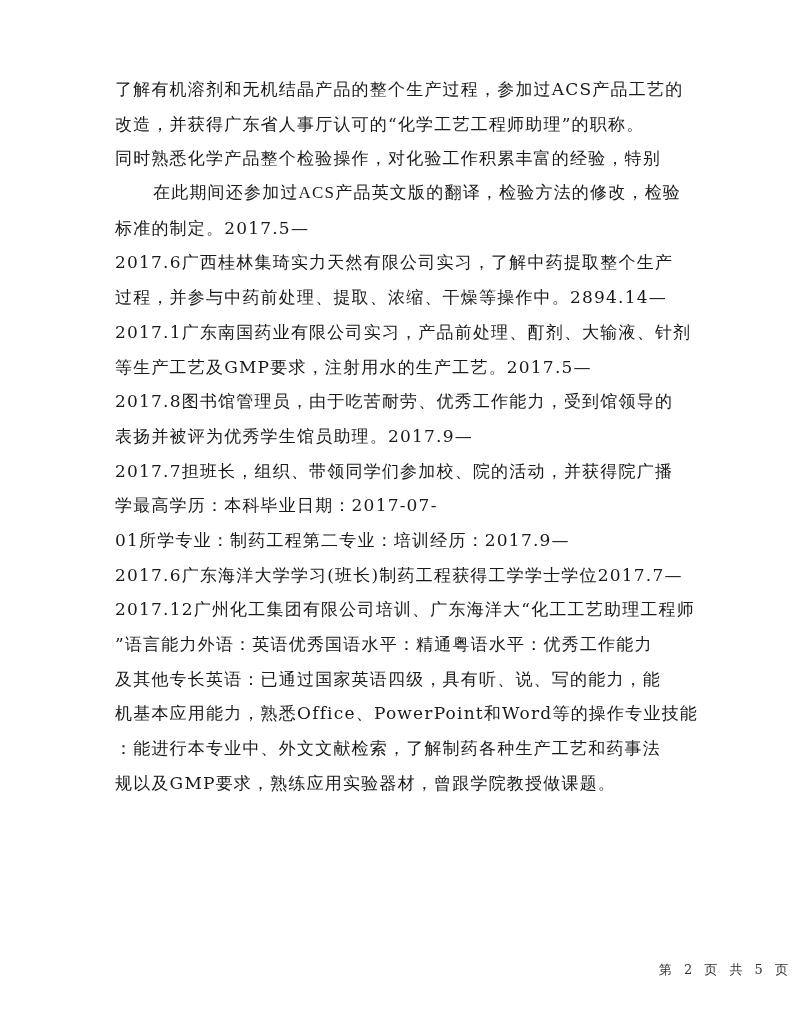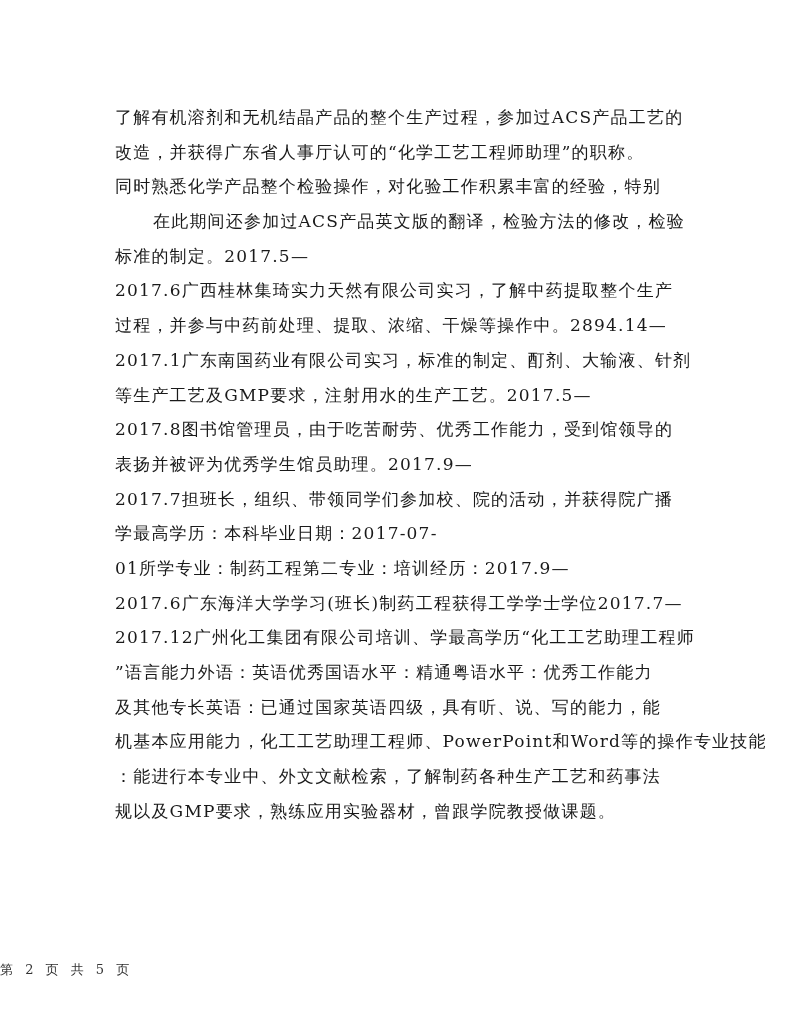--- a/index.html
+++ b/index.html
@@ -19,66 +19,67 @@
       position: absolute;
       left: 0;
       top: 0;
       width: 792px;
       height: 1025px;
       background: #ffffff;
     }
     .body-text {
       position: absolute;
       left: 115px;
-      top: 100px;
+      top: 72px;
       width: 565px;
     }
     .line {
       height: 34.7px;
       line-height: 34.7px;
       font-size: 17px;
       white-space: nowrap;
       letter-spacing: 1.2px;
     }
     .line.indent {
       padding-left: 38px;
+      font-family: Liberation Serif, serif;
     }
     .footer {
       position: absolute;
       left: 0;
       width: 792px;
       top: 961px;
-      text-align: left;
+      text-align: right;
       font-size: 13px;
       letter-spacing: 4px;
       color: #333333;
     }
   </style>
 </head>
 <body>
 
 <div class="page">
   <div class="body-text">
     <div class="line">了解有机溶剂和无机结晶产品的整个生产过程，参加过ACS产品工艺的</div>
     <div class="line">改造，并获得广东省人事厅认可的“化学工艺工程师助理”的职称。</div>
     <div class="line">同时熟悉化学产品整个检验操作，对化验工作积累丰富的经验，特别</div>
     <div class="line indent">在此期间还参加过ACS产品英文版的翻译，检验方法的修改，检验</div>
     <div class="line">标准的制定。2017.5—</div>
     <div class="line">2017.6广西桂林集琦实力天然有限公司实习，了解中药提取整个生产</div>
     <div class="line">过程，并参与中药前处理、提取、浓缩、干燥等操作中。2894.14—</div>
-    <div class="line">2017.1广东南国药业有限公司实习，标准的制定、酊剂、大输液、针剂</div>
+    <div class="line">2017.1广东南国药业有限公司实习，产品前处理、酊剂、大输液、针剂</div>
     <div class="line">等生产工艺及GMP要求，注射用水的生产工艺。2017.5—</div>
     <div class="line">2017.8图书馆管理员，由于吃苦耐劳、优秀工作能力，受到馆领导的</div>
     <div class="line">表扬并被评为优秀学生馆员助理。2017.9—</div>
     <div class="line">2017.7担班长，组织、带领同学们参加校、院的活动，并获得院广播</div>
     <div class="line">学最高学历：本科毕业日期：2017-07-</div>
     <div class="line">01所学专业：制药工程第二专业：培训经历：2017.9—</div>
     <div class="line">2017.6广东海洋大学学习(班长)制药工程获得工学学士学位2017.7—</div>
-    <div class="line">2017.12广州化工集团有限公司培训、学最高学历“化工工艺助理工程师</div>
+    <div class="line">2017.12广州化工集团有限公司培训、广东海洋大“化工工艺助理工程师</div>
     <div class="line">”语言能力外语：英语优秀国语水平：精通粤语水平：优秀工作能力</div>
     <div class="line">及其他专长英语：已通过国家英语四级，具有听、说、写的能力，能</div>
-    <div class="line">机基本应用能力，化工工艺助理工程师、PowerPoint和Word等的操作专业技能</div>
+    <div class="line">机基本应用能力，熟悉Office、PowerPoint和Word等的操作专业技能</div>
     <div class="line">：能进行本专业中、外文文献检索，了解制药各种生产工艺和药事法</div>
     <div class="line">规以及GMP要求，熟练应用实验器材，曾跟学院教授做课题。</div>
   </div>
 
   <div class="footer">第 2 页 共 5 页</div>
 </div>
 
 </body></html>

